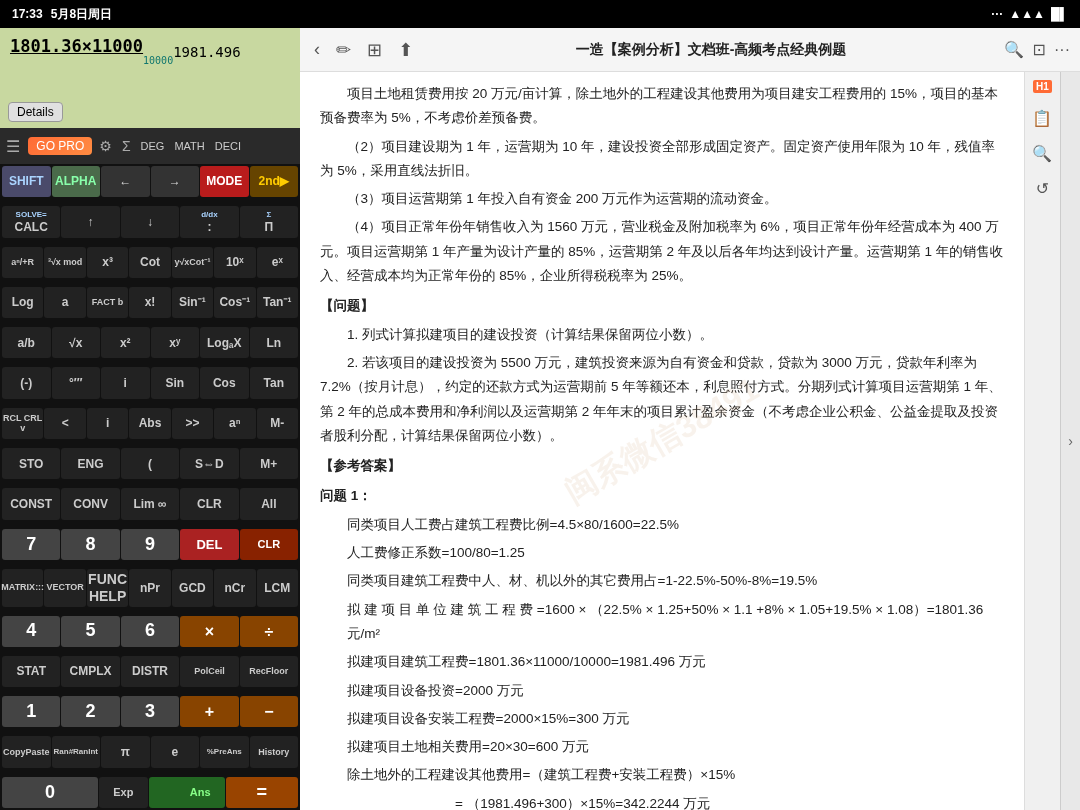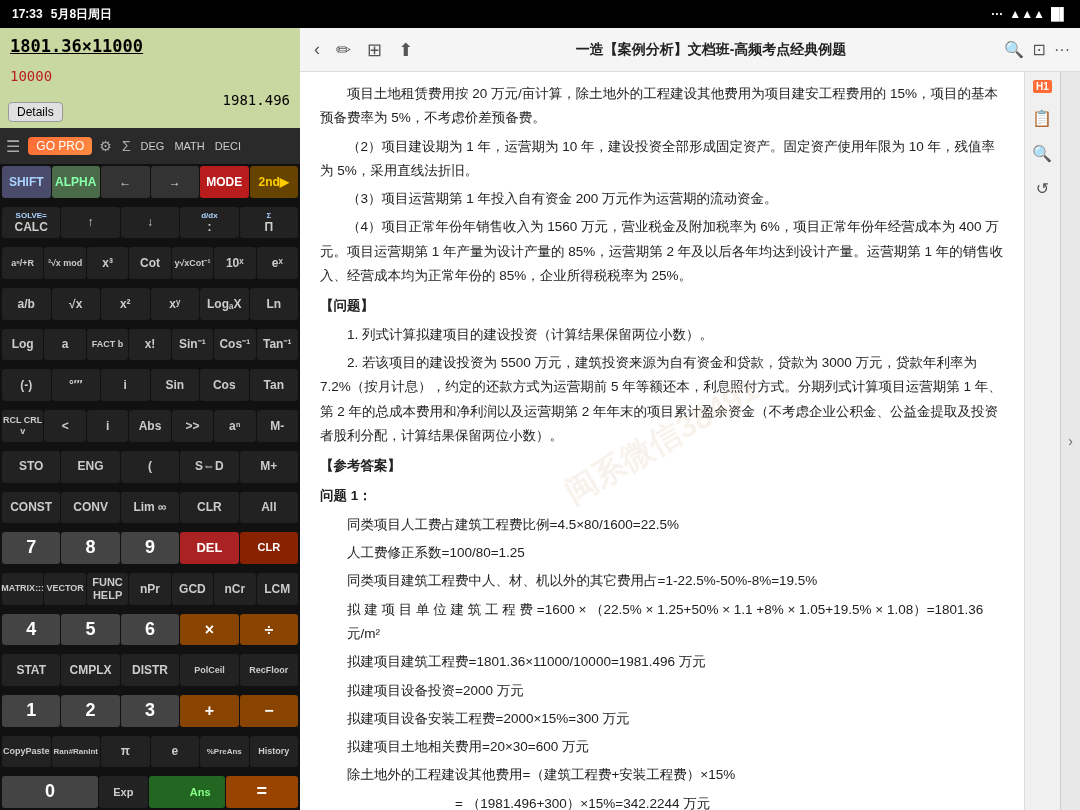--- a/index.html
+++ b/index.html
@@ -36,32 +36,32 @@
       flex-direction: column;
       flex-shrink: 0;
     }
 
     
     .calc-display {
       background: #c8d8a0;
       padding: 8px 10px 20px;
       min-height: 100px;
       display: flex;
-      flex-direction: column;
+      flex-direction: row;
       justify-content: flex-start;
       position: relative;
     }
     .calc-expression {
       font-size: 17px;
       font-weight: 600;
       color: #000;
       font-family: monospace;
       text-decoration: underline;
     }
-    .calc-sub { font-size: 14px; color: #b91c1c; font-family: monospace; margin-top: 12px; }
+    .calc-sub { font-size: 10px; color: #0f766e; font-family: monospace; margin-top: 19px; }
     .calc-result {
       font-size: 14px;
       color: #000;
       font-family: monospace;
       text-align: right;
       margin-top: 8px;
       font-weight: 500;
     }
     .calc-details-btn {
       position: absolute;
@@ -325,60 +325,60 @@
         <button class="calc-btn btn-dark">
             <span class="btn-main">10ˣ</span>
           </button>
         <button class="calc-btn btn-dark">
             <span class="btn-main">eˣ</span>
           </button>
       </div>
 
       <div class="calc-row">
         <button class="calc-btn btn-dark">
+            <span class="btn-main">Log</span>
+          </button>
+        <button class="calc-btn btn-dark">
+            <span class="btn-main">a</span>
+          </button>
+        <button class="calc-btn btn-dark">
+            <span class="btn-main" style="font-size:9px">FACT b</span>
+          </button>
+        <button class="calc-btn btn-dark">
+            <span class="btn-main">x!</span>
+          </button>
+        <button class="calc-btn btn-dark">
+            <span class="btn-main">Sin⁻¹</span>
+          </button>
+        <button class="calc-btn btn-dark">
+            <span class="btn-main">Cos⁻¹</span>
+          </button>
+        <button class="calc-btn btn-dark">
+            <span class="btn-main">Tan⁻¹</span>
+          </button>
+      </div>
+
+      <div class="calc-row">
+        <button class="calc-btn btn-dark">
             <span class="btn-main">a/b</span>
           </button>
         <button class="calc-btn btn-dark">
             <span class="btn-main">√x</span>
           </button>
         <button class="calc-btn btn-dark">
             <span class="btn-main">x²</span>
           </button>
         <button class="calc-btn btn-dark">
             <span class="btn-main">xʸ</span>
           </button>
         <button class="calc-btn btn-dark">
             <span class="btn-main">LogₐX</span>
           </button>
         <button class="calc-btn btn-dark">
             <span class="btn-main">Ln</span>
-          </button>
-      </div>
-
-      <div class="calc-row">
-        <button class="calc-btn btn-dark">
-            <span class="btn-main">Log</span>
-          </button>
-        <button class="calc-btn btn-dark">
-            <span class="btn-main">a</span>
-          </button>
-        <button class="calc-btn btn-dark">
-            <span class="btn-main" style="font-size:9px">FACT b</span>
-          </button>
-        <button class="calc-btn btn-dark">
-            <span class="btn-main">x!</span>
-          </button>
-        <button class="calc-btn btn-dark">
-            <span class="btn-main">Sin⁻¹</span>
-          </button>
-        <button class="calc-btn btn-dark">
-            <span class="btn-main">Cos⁻¹</span>
-          </button>
-        <button class="calc-btn btn-dark">
-            <span class="btn-main">Tan⁻¹</span>
           </button>
       </div>
 
       <div class="calc-row">
         <button class="calc-btn btn-dark">
             <span class="btn-main">(-)</span>
           </button>
         <button class="calc-btn btn-dark">
             <span class="btn-main">°′″</span>
           </button>
@@ -465,21 +465,21 @@
       </div>
 
       <div class="calc-row">
         <button class="calc-btn btn-dark">
             <span class="btn-main" style="font-size:9px">MATRIX:::</span>
           </button>
         <button class="calc-btn btn-dark">
             <span class="btn-main" style="font-size:9px">VECTOR</span>
           </button>
         <button class="calc-btn btn-dark">
-            <span class="btn-main" style="font-size:11px">FUNC HELP</span>
+            <span class="btn-main" style="font-size:14px">FUNC HELP</span>
           </button>
         <button class="calc-btn btn-dark">
             <span class="btn-main">nPr</span>
           </button>
         <button class="calc-btn btn-dark">
             <span class="btn-main">GCD</span>
           </button>
         <button class="calc-btn btn-dark">
             <span class="btn-main">nCr</span>
           </button>

